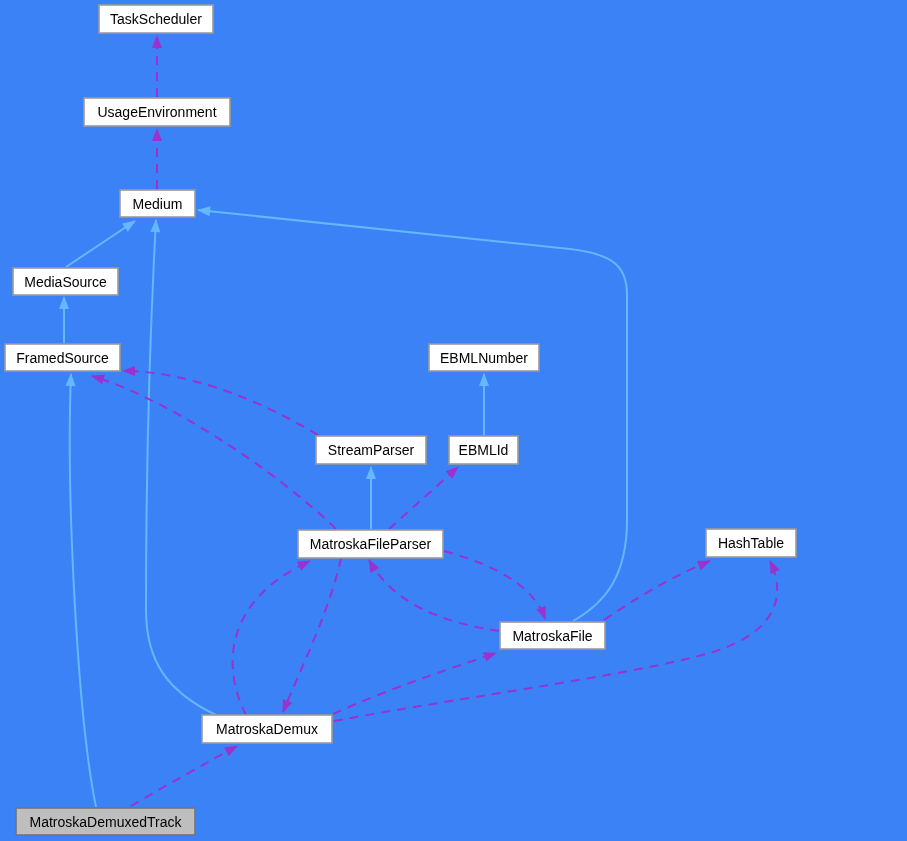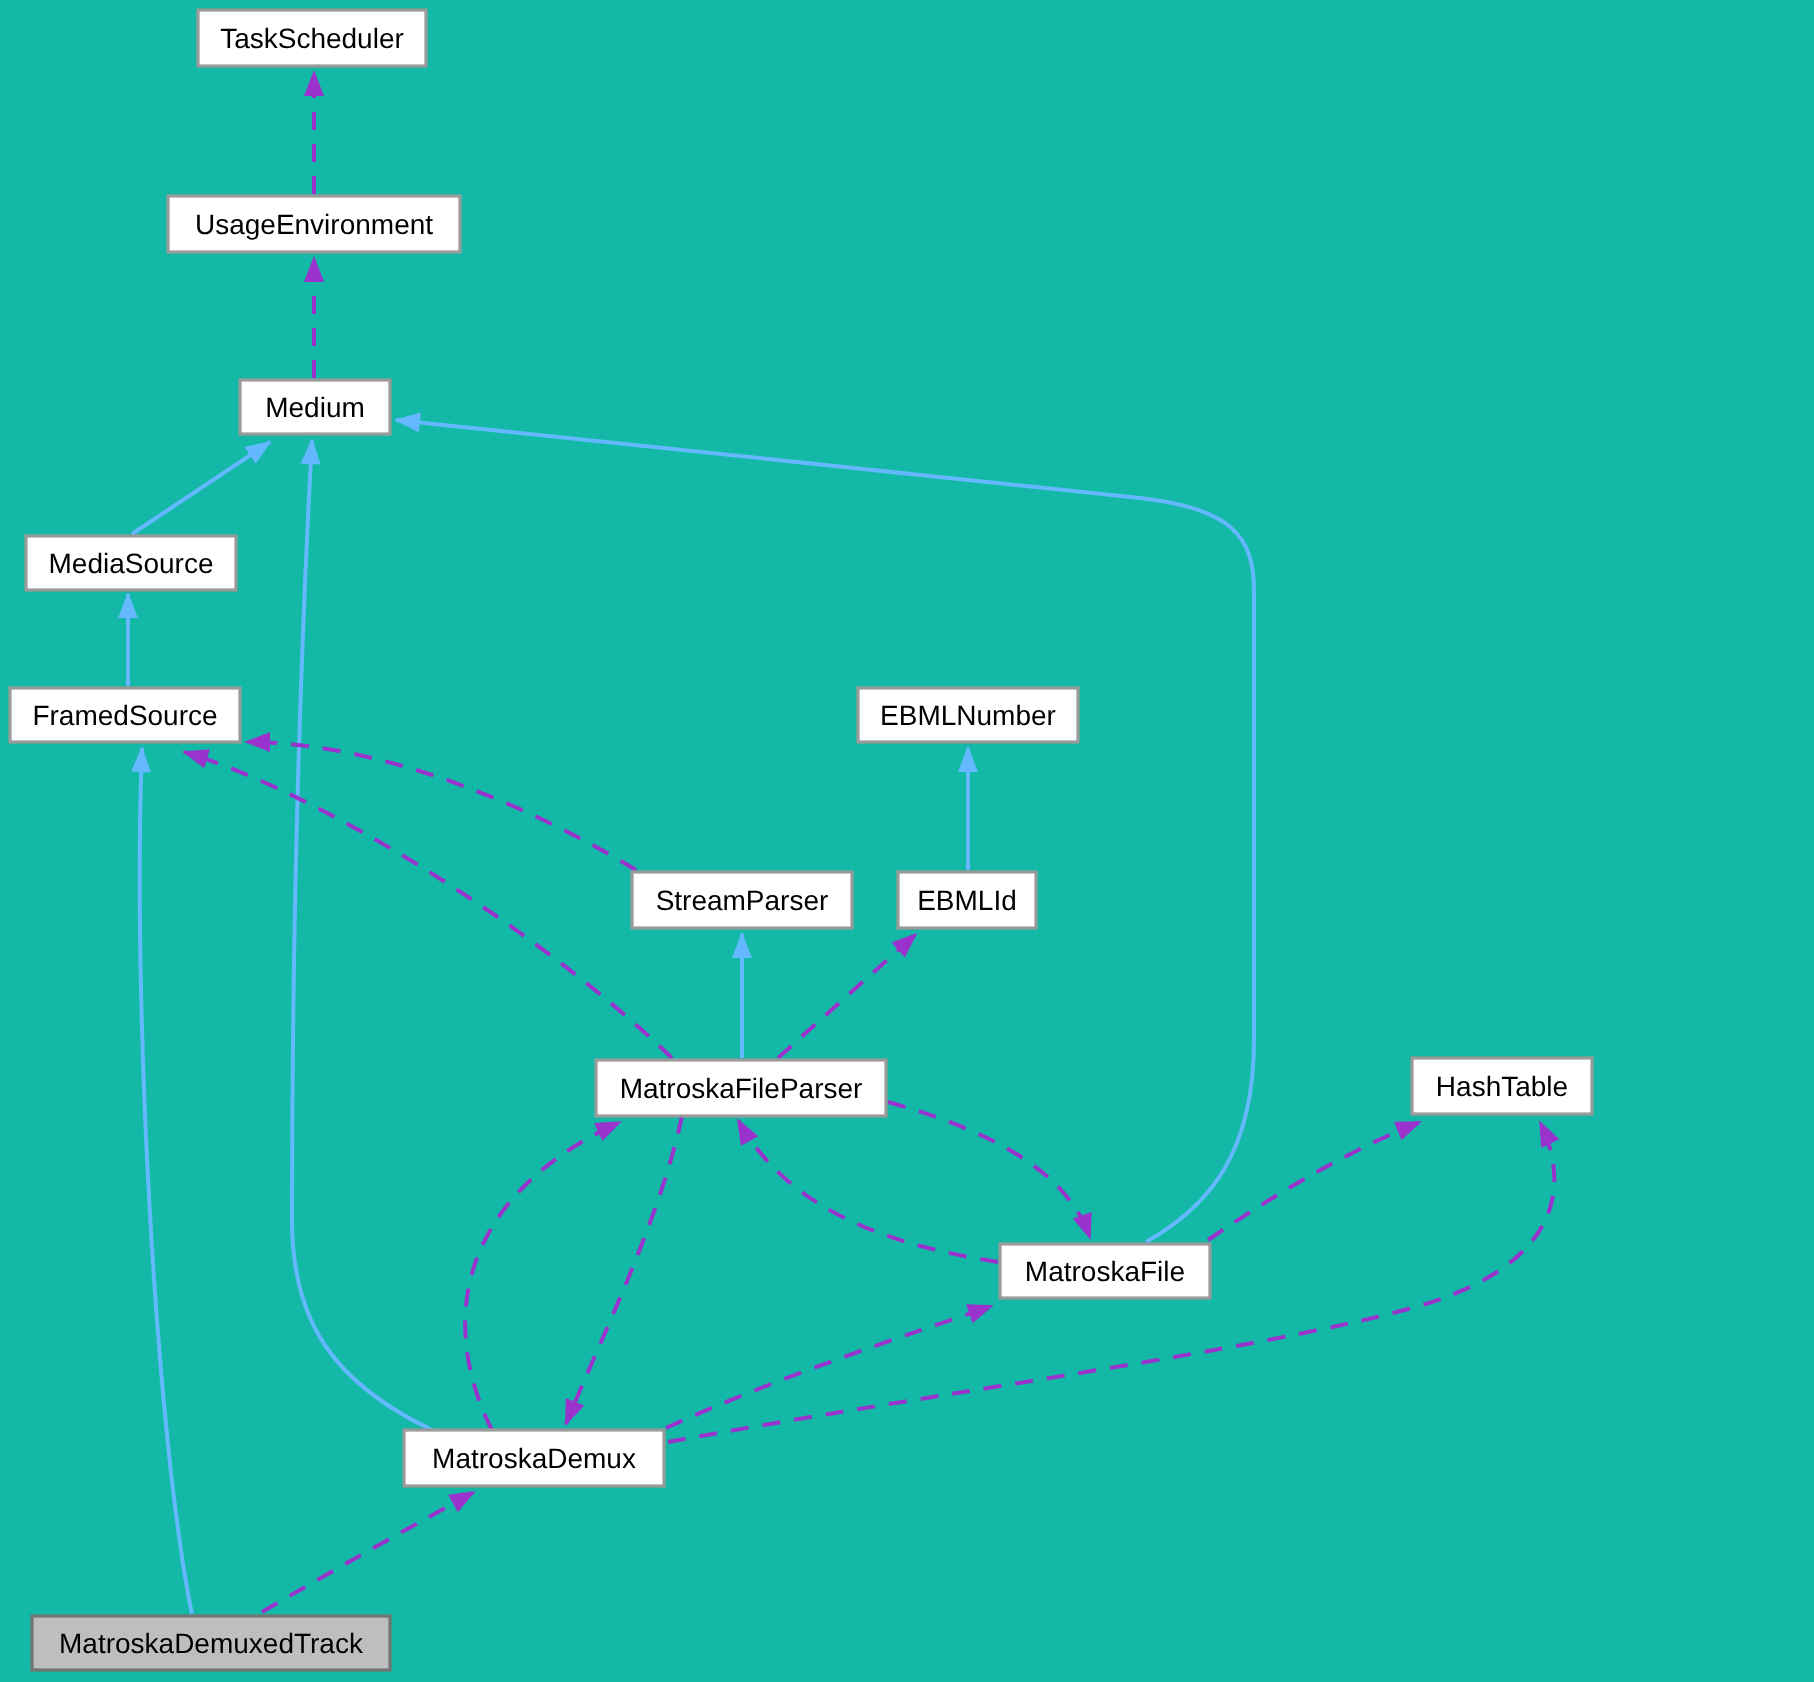--- a/index.html
+++ b/index.html
@@ -4,21 +4,21 @@
 <style>
   html, body {
     margin: 0;
     padding: 0;
     background: #000000;
   }
   #stage {
     position: relative;
     width: 907px;
     height: 841px;
-    background: #14b8a6;
+    background: #3b82f6;
     overflow: hidden;
   }
   svg text {
     font-family: "Liberation Sans", "DejaVu Sans", sans-serif;
     font-size: 14px;
     fill: #000000;
   }
   .edge { fill: none; stroke-width: 2; }
   .edge.usage { stroke-dasharray: 9 7; }
   .node rect { stroke-width: 1.6; }

